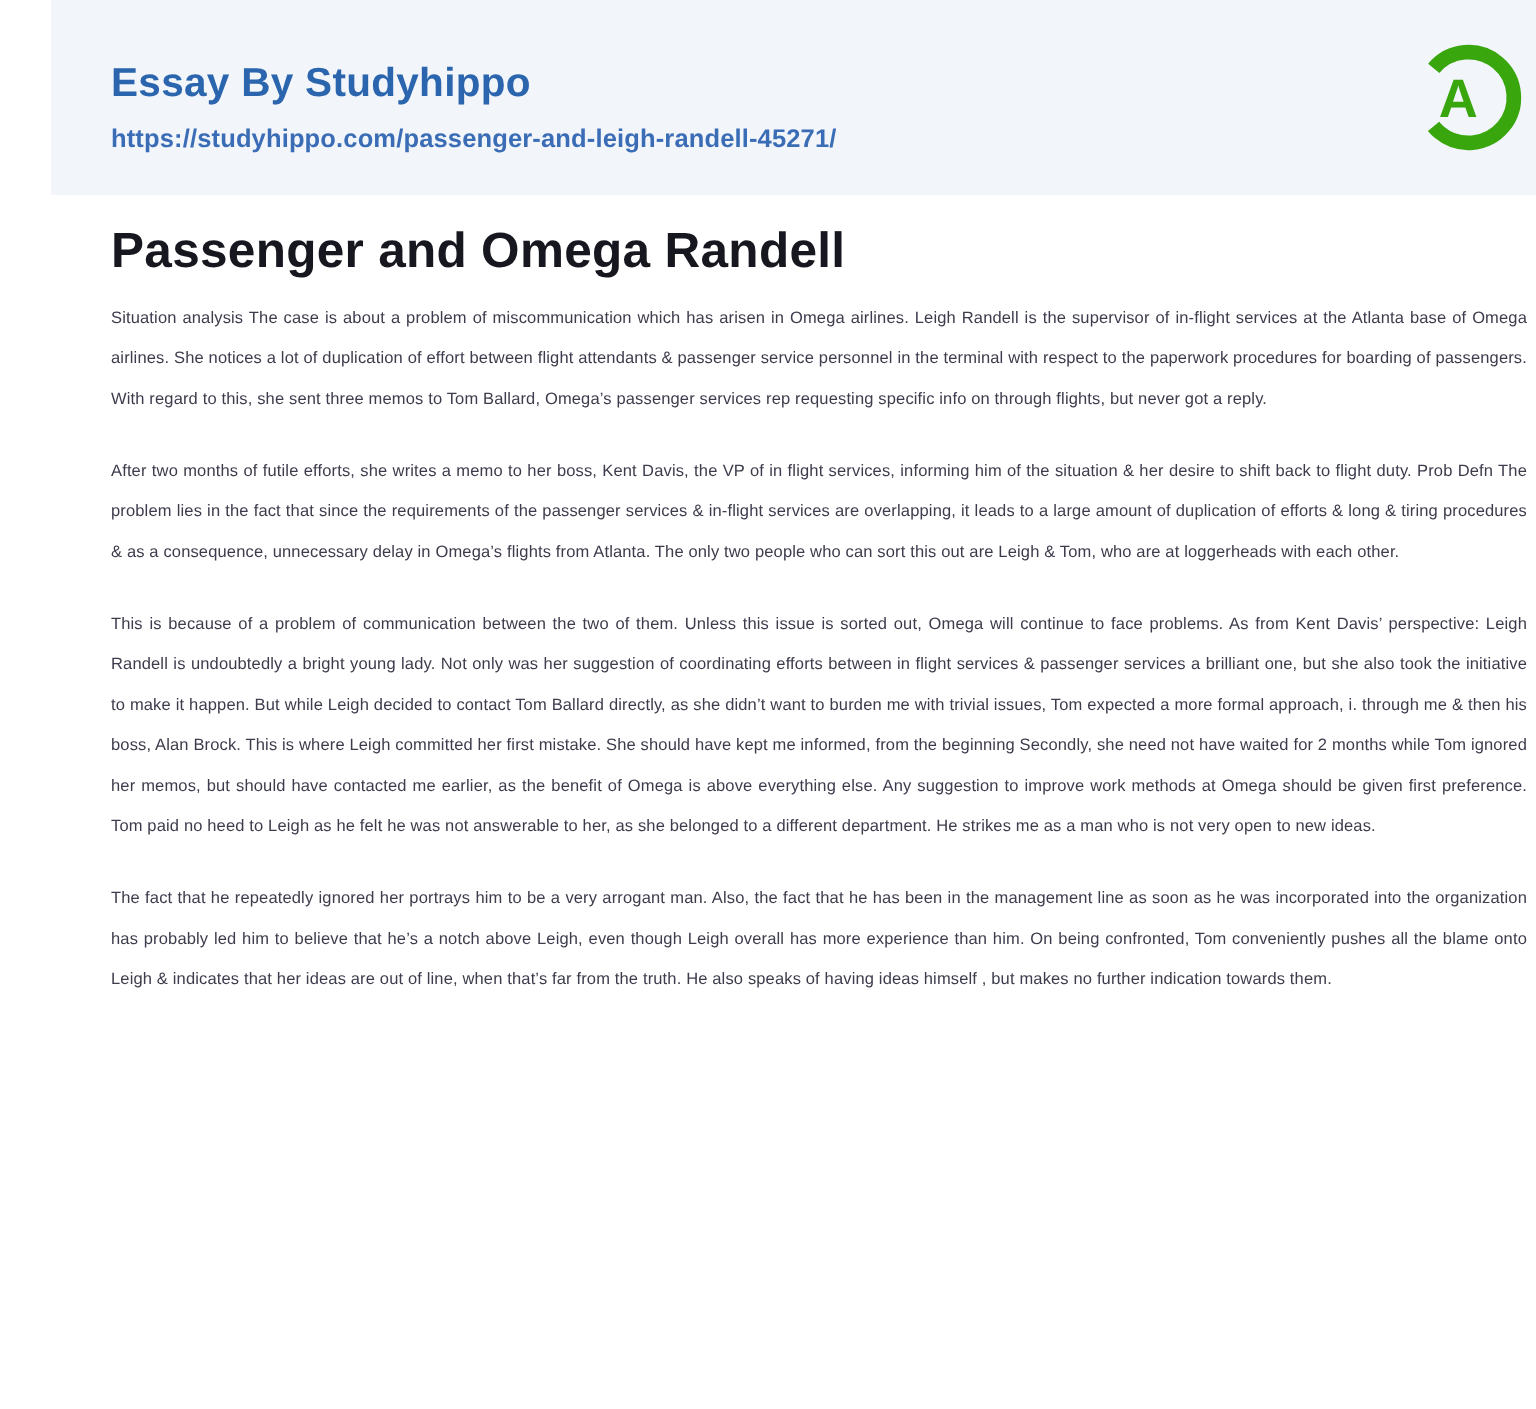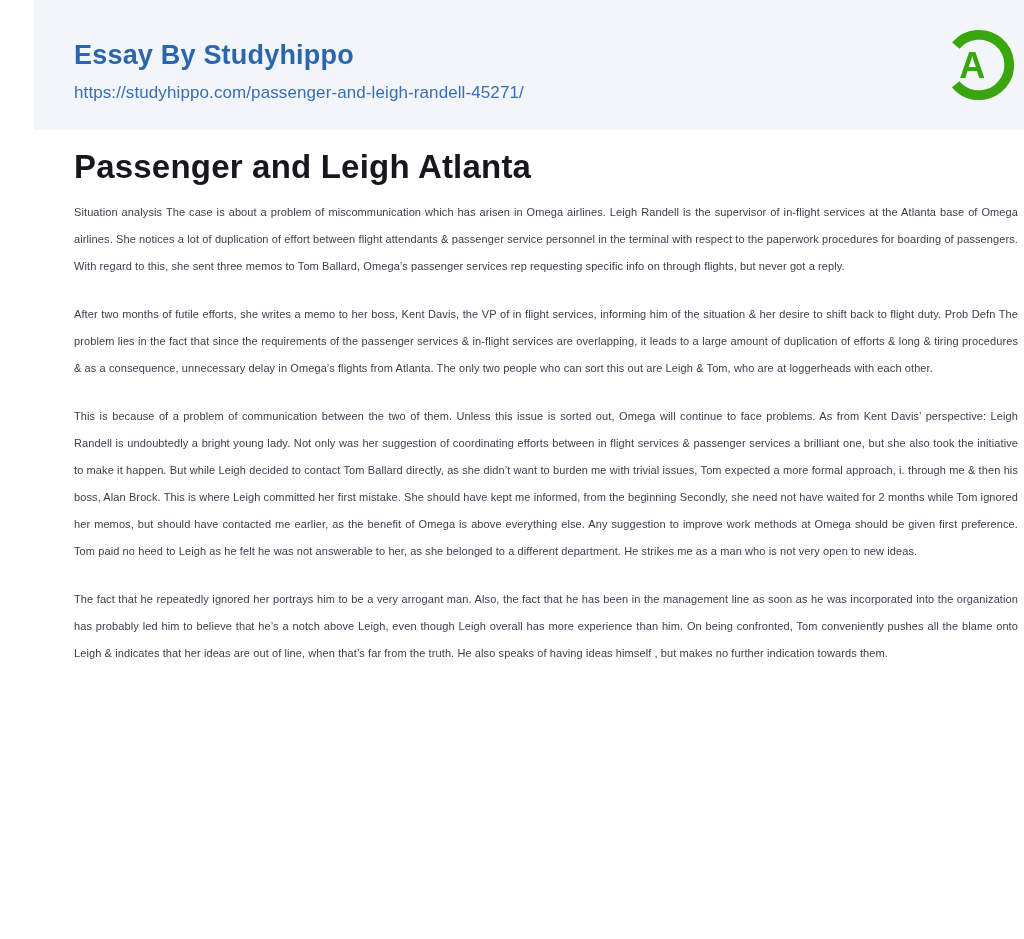--- a/index.html
+++ b/index.html
@@ -34,20 +34,21 @@
     letter-spacing: 0.2px;
     line-height: 1.2;
   }
   .site-url {
     display: block;
     margin-top: 11px;
     color: #3a6db5;
     font-size: 17px;
     text-decoration: none;
     letter-spacing: 0.1px;
+    font-weight: bold;
   }
   .logo { width: 78px; height: 78px; flex: 0 0 auto; }
   .logo svg { display: block; width: 78px; height: 78px; }
   .content {
     box-sizing: border-box;
     padding: 18px 40px 0 40px;
   }
   .essay-title {
     margin: 0 0 13px 0;
     color: #17171f;
@@ -78,21 +79,21 @@
     </div>
     <div class="logo">
       <svg viewBox="0 0 80 80" aria-hidden="true">
         <circle cx="40" cy="40" r="31" fill="none" stroke="#38a60c" stroke-width="10" stroke-dasharray="151.5 43.2" transform="rotate(220 40 40)"></circle>
         <text x="33" y="53" text-anchor="middle" font-family="Liberation Sans, sans-serif" font-size="37" font-weight="bold" fill="#38a60c">A</text>
       </svg>
     </div>
   </header>
 
   <main class="content">
-    <h1 class="essay-title">Passenger and Leigh Atlanta</h1>
+    <h1 class="essay-title">Passenger and Omega Randell</h1>
     <p class="essay-paragraph">Situation analysis The case is about a problem of miscommunication which has arisen in Omega airlines. Leigh Randell is the supervisor of in-flight services at the Atlanta base of Omega airlines. She notices a lot of duplication of effort between flight attendants &amp; passenger service personnel in the terminal with respect to the paperwork procedures for boarding of passengers. With regard to this, she sent three memos to Tom Ballard, Omega’s passenger services rep requesting specific info on through flights, but never got a reply.</p>
     <p class="essay-paragraph">After two months of futile efforts, she writes a memo to her boss, Kent Davis, the VP of in flight services, informing him of the situation &amp; her desire to shift back to flight duty. Prob Defn The problem lies in the fact that since the requirements of the passenger services &amp; in-flight services are overlapping, it leads to a large amount of duplication of efforts &amp; long &amp; tiring procedures &amp; as a consequence, unnecessary delay in Omega’s flights from Atlanta. The only two people who can sort this out are Leigh &amp; Tom, who are at loggerheads with each other.</p>
     <p class="essay-paragraph">This is because of a problem of communication between the two of them. Unless this issue is sorted out, Omega will continue to face problems. As from Kent Davis’ perspective: Leigh Randell is undoubtedly a bright young lady. Not only was her suggestion of coordinating efforts between in flight services &amp; passenger services a brilliant one, but she also took the initiative to make it happen. But while Leigh decided to contact Tom Ballard directly, as she didn’t want to burden me with trivial issues, Tom expected a more formal approach, i. through me &amp; then his boss, Alan Brock. This is where Leigh committed her first mistake. She should have kept me informed, from the beginning Secondly, she need not have waited for 2 months while Tom ignored her memos, but should have contacted me earlier, as the benefit of Omega is above everything else. Any suggestion to improve work methods at Omega should be given first preference. Tom paid no heed to Leigh as he felt he was not answerable to her, as she belonged to a different department. He strikes me as a man who is not very open to new ideas.</p>
     <p class="essay-paragraph">The fact that he repeatedly ignored her portrays him to be a very arrogant man. Also, the fact that he has been in the management line as soon as he was incorporated into the organization has probably led him to believe that he’s a notch above Leigh, even though Leigh overall has more experience than him. On being confronted, Tom conveniently pushes all the blame onto Leigh &amp; indicates that her ideas are out of line, when that’s far from the truth. He also speaks of having ideas himself , but makes no further indication towards them.</p>
 
   </main>
 
 </div>
 
 </body></html>

